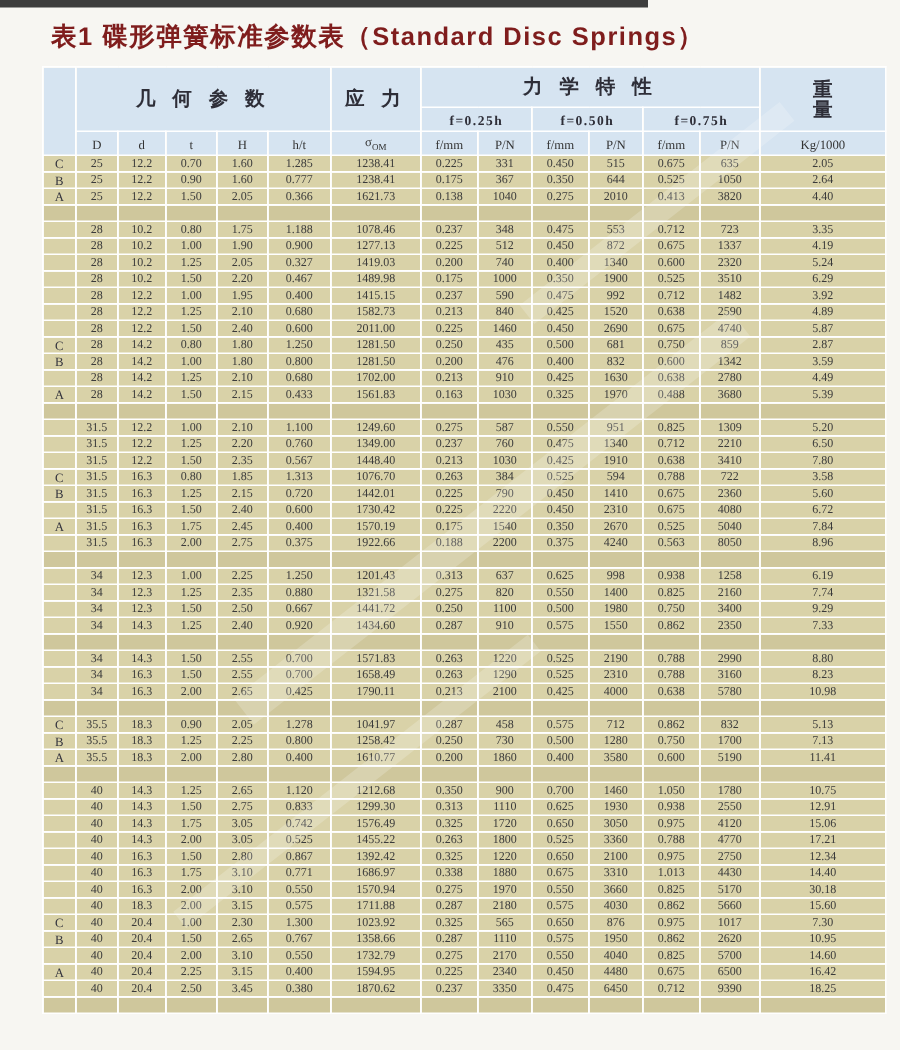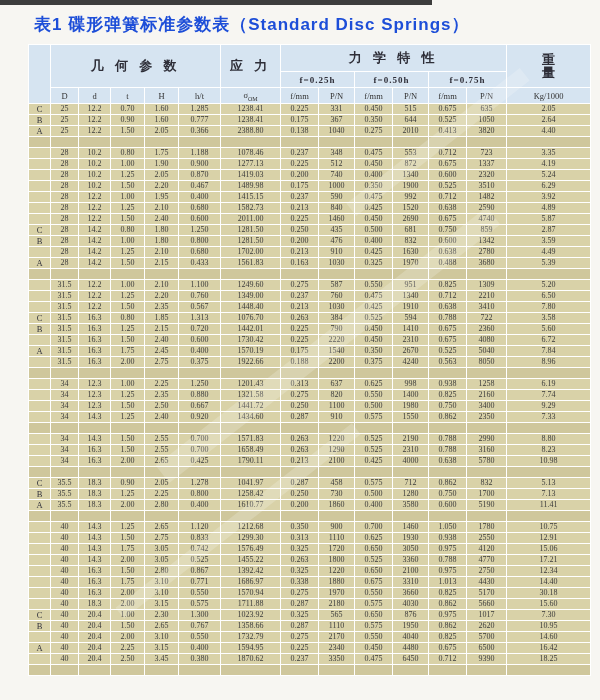--- a/index.html
+++ b/index.html
@@ -12,21 +12,21 @@
   }
   .topbar{
     position:absolute;top:0;left:0;
     width:432px;height:5px;
     background:#3d3d3d;
   }
   .title{
     padding:13px 0 8px 34px;
     font-size:17px;
     font-weight:bold;
-    color:#1d4ed8;
+    color:#7f1d1d;
     letter-spacing:1px;
     white-space:nowrap;
   }
   .tablewrap{
     position:relative;
     margin-left:28px;
     width:562px;
   }
   table{
     border-collapse:collapse;
@@ -186,21 +186,21 @@
           <td>1050</td>
           <td>2.64</td>
         </tr>
         <tr class="data">
           <td class="typecell">A</td>
           <td>25</td>
           <td>12.2</td>
           <td>1.50</td>
           <td>2.05</td>
           <td>0.366</td>
-          <td>2388.80</td>
+          <td>1621.73</td>
           <td>0.138</td>
           <td>1040</td>
           <td>0.275</td>
           <td>2010</td>
           <td>0.413</td>
           <td>3820</td>
           <td>4.40</td>
         </tr>
         <tr class="sep">
           <td class="typecell"></td>
@@ -249,21 +249,21 @@
           <td>0.675</td>
           <td>1337</td>
           <td>4.19</td>
         </tr>
         <tr class="data">
           <td class="typecell"></td>
           <td>28</td>
           <td>10.2</td>
           <td>1.25</td>
           <td>2.05</td>
-          <td>0.870</td>
+          <td>0.327</td>
           <td>1419.03</td>
           <td>0.200</td>
           <td>740</td>
           <td>0.400</td>
           <td>1340</td>
           <td>0.600</td>
           <td>2320</td>
           <td>5.24</td>
         </tr>
         <tr class="data">

